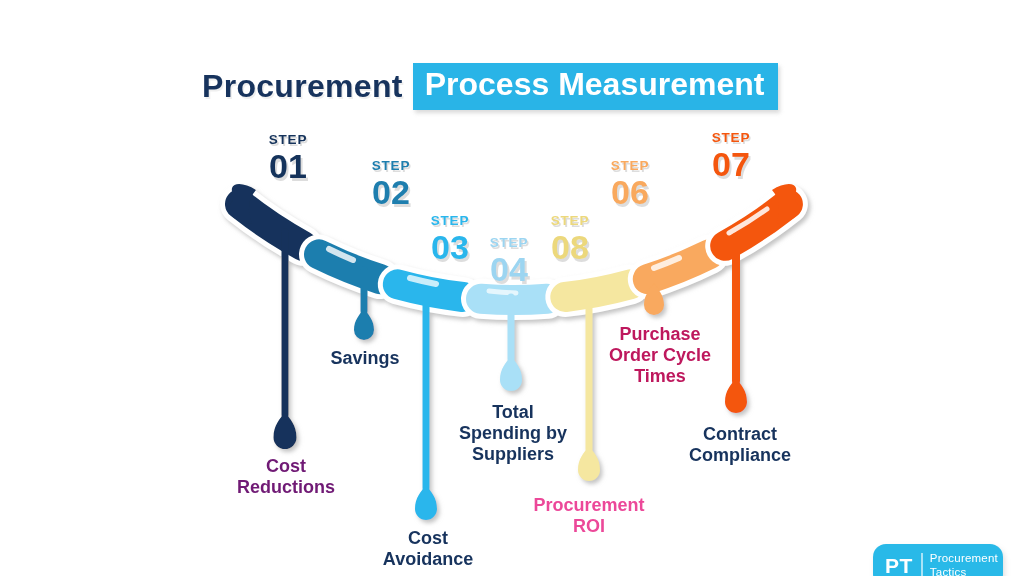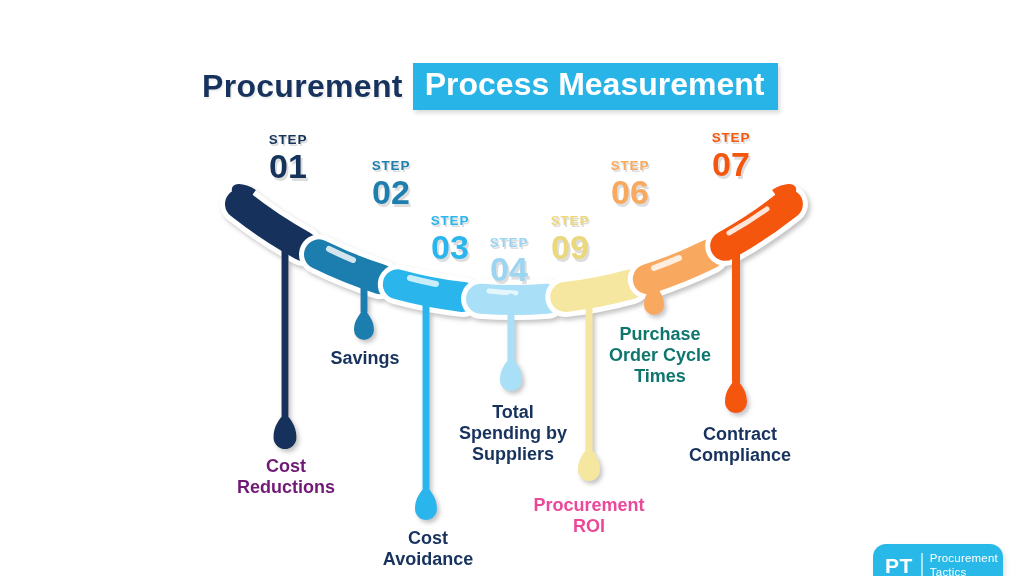--- a/index.html
+++ b/index.html
@@ -115,37 +115,37 @@
   <div class="step-head" style="left:450px; top:182px;">
     <div class="step-word" style="color: rgb(42, 182, 236);">STEP</div>
     <div class="step-num" style="color: rgb(42, 182, 236);">03</div>
   </div>
   <div class="step-head" style="left:509px; top:204px;">
     <div class="step-word" style="color: rgb(156, 213, 241);">STEP</div>
     <div class="step-num" style="color: rgb(156, 213, 241);">04</div>
   </div>
   <div class="step-head" style="left:570px; top:182px;">
     <div class="step-word" style="color: rgb(236, 216, 124);">STEP</div>
-    <div class="step-num" style="color: rgb(236, 216, 124);">09</div>
+    <div class="step-num" style="color: rgb(236, 216, 124);">08</div>
   </div>
   <div class="step-head" style="left:630px; top:127px;">
     <div class="step-word" style="color: rgb(249, 169, 94);">STEP</div>
     <div class="step-num" style="color: rgb(249, 169, 94);">06</div>
   </div>
   <div class="step-head" style="left:731px; top:99px;">
     <div class="step-word" style="color: rgb(244, 86, 14);">STEP</div>
     <div class="step-num" style="color: rgb(244, 86, 14);">07</div>
   </div>
 
   <div class="drip-label" style="left: 286px; top: 424px; width: 120px; color: #701a75;">Cost Reductions</div>
   <div class="drip-label" style="left: 365px; top: 316px; width: 120px; color: rgb(23, 51, 93);">Savings</div>
   <div class="drip-label" style="left: 428px; top: 496px; width: 130px; color: rgb(23, 51, 93);">Cost Avoidance</div>
   <div class="drip-label" style="left: 513px; top: 370px; width: 118px; color: rgb(23, 51, 93);">Total Spending by Suppliers</div>
   <div class="drip-label" style="left: 589px; top: 463px; width: 130px; color: #ec4899;">Procurement ROI</div>
-  <div class="drip-label" style="left: 660px; top: 292px; width: 104px; color: #0f766e;">Purchase Order Cycle Times</div>
+  <div class="drip-label" style="left: 660px; top: 292px; width: 104px; color: #be185d;">Purchase Order Cycle Times</div>
   <div class="drip-label" style="left: 740px; top: 392px; width: 134px; color: rgb(23, 51, 93);">Contract Compliance</div>
 
   <div class="logo" style="background: rgb(41, 185, 232);">
     <span class="logo-abbr">PT</span>
     <span class="logo-divider"></span>
     <span class="logo-name">
       <span style="display:block;">Procurement</span>
       <span style="display:block;">Tactics</span>
     </span>
   </div>

